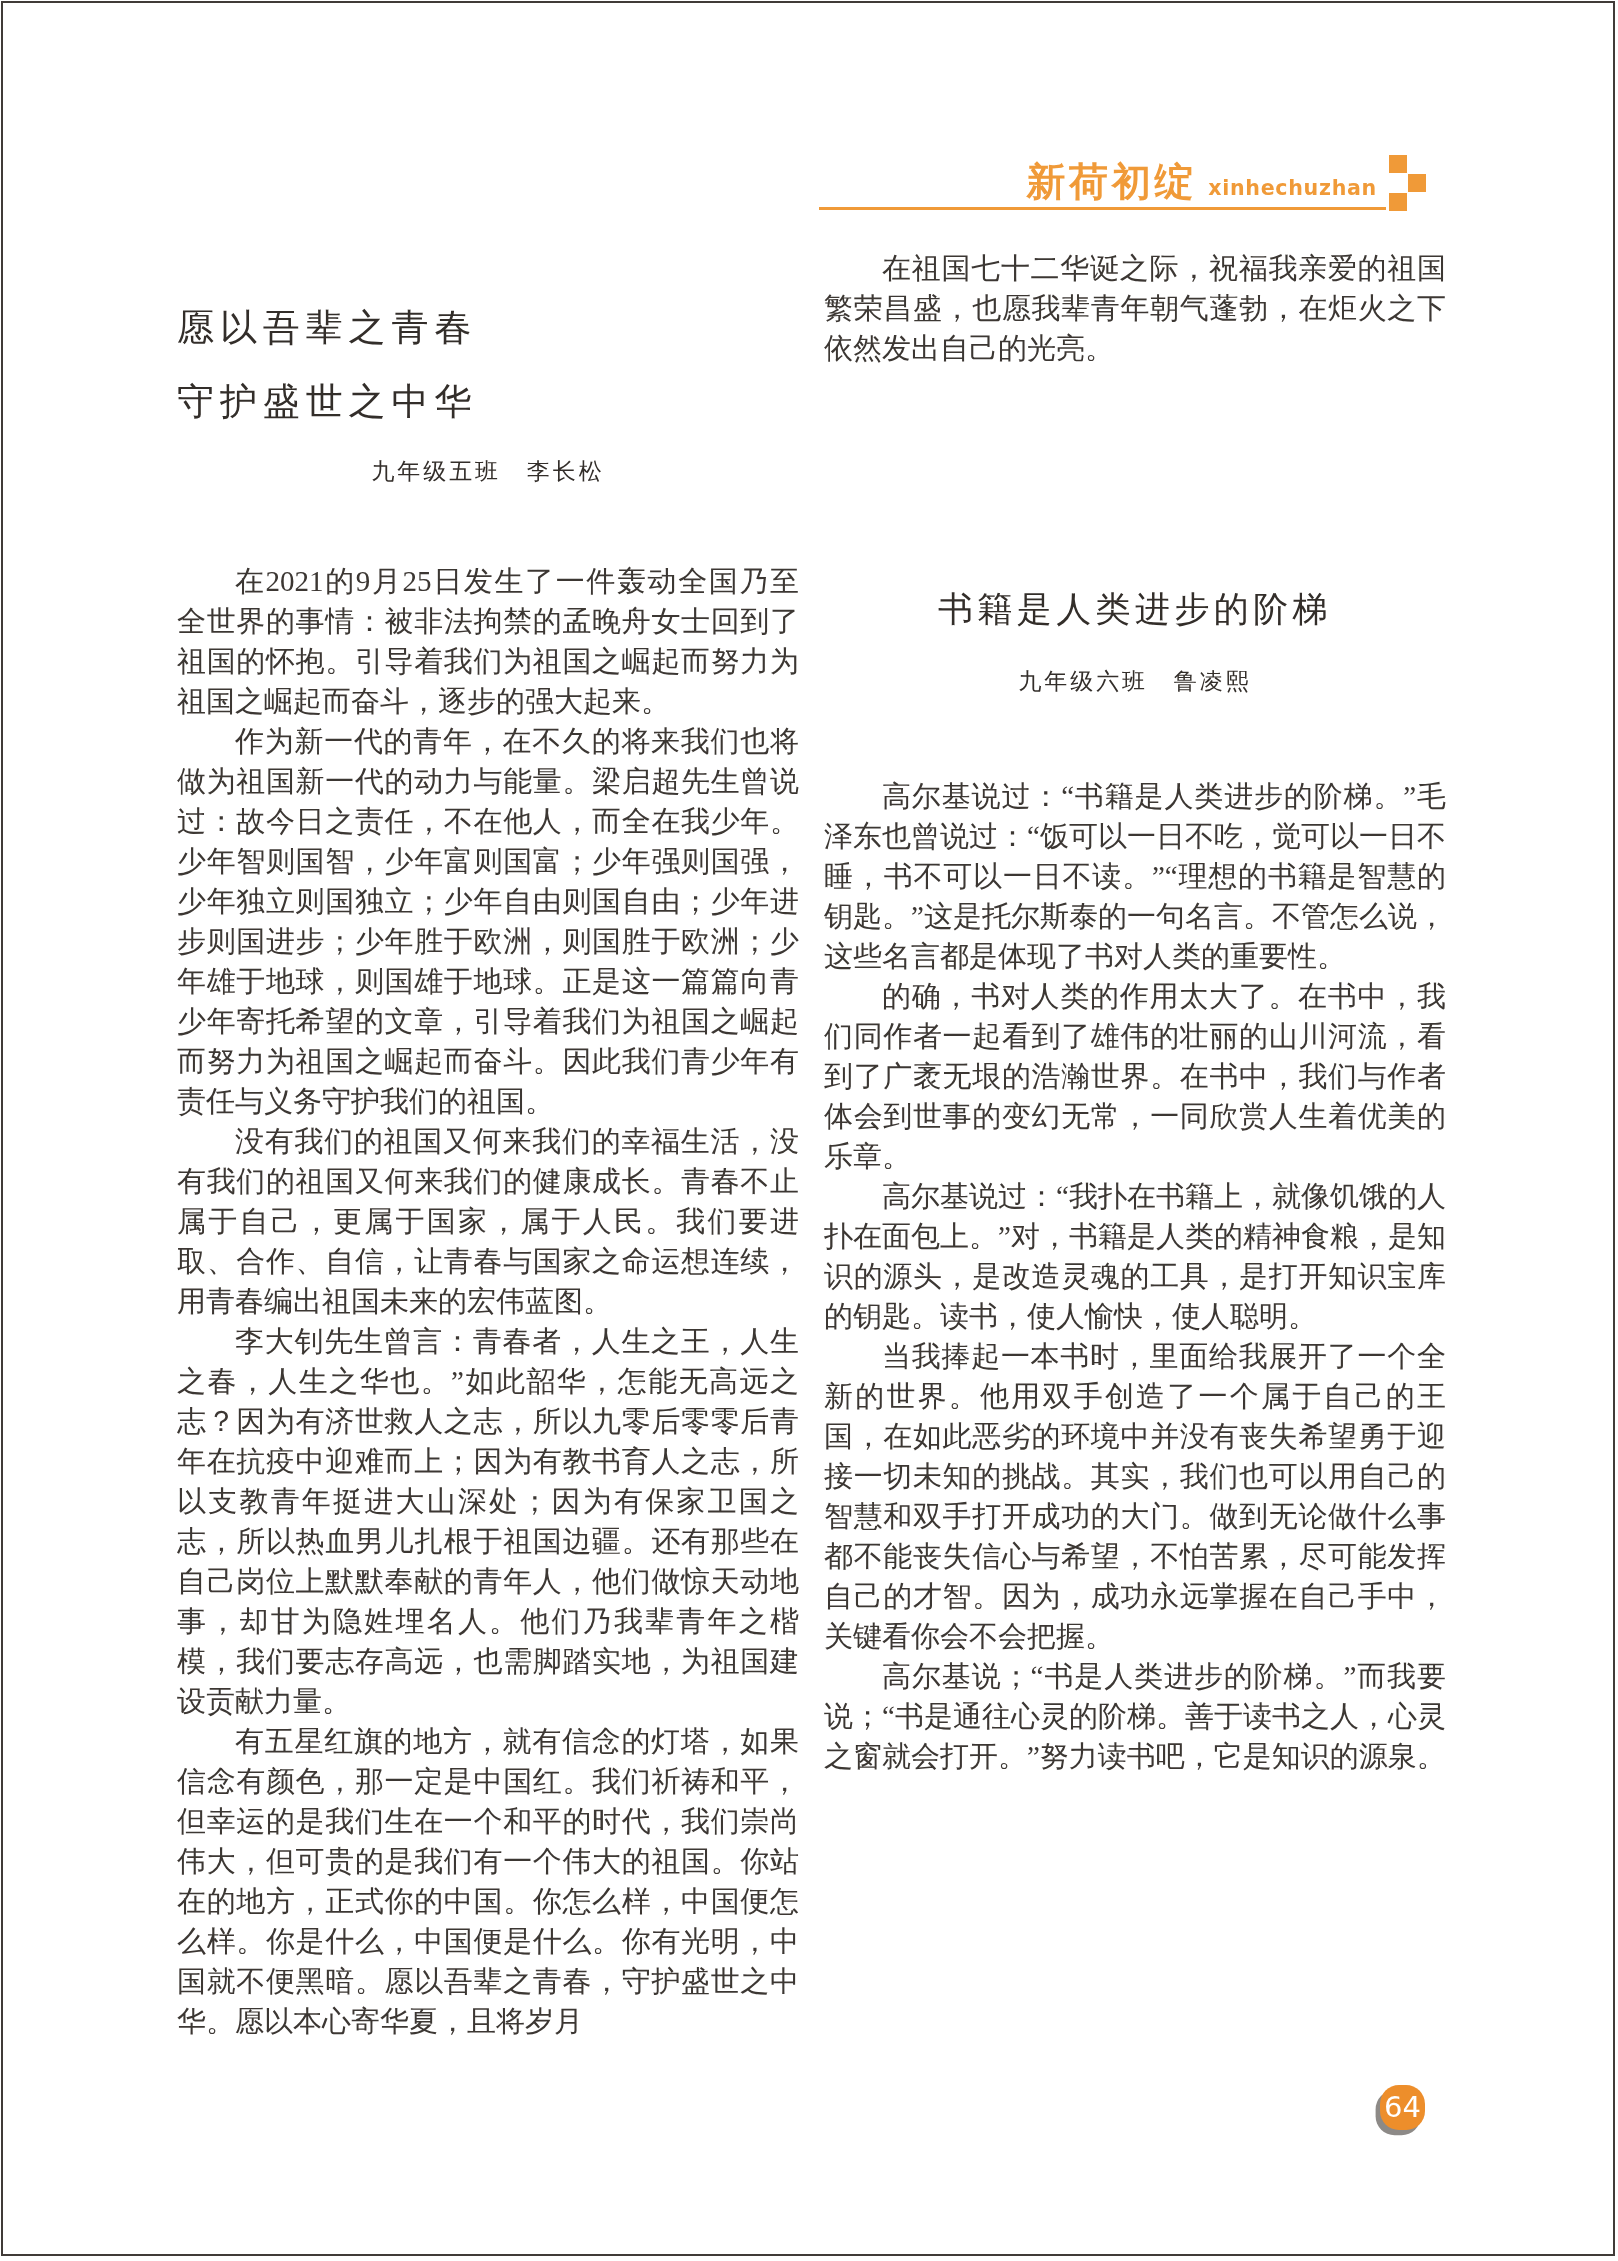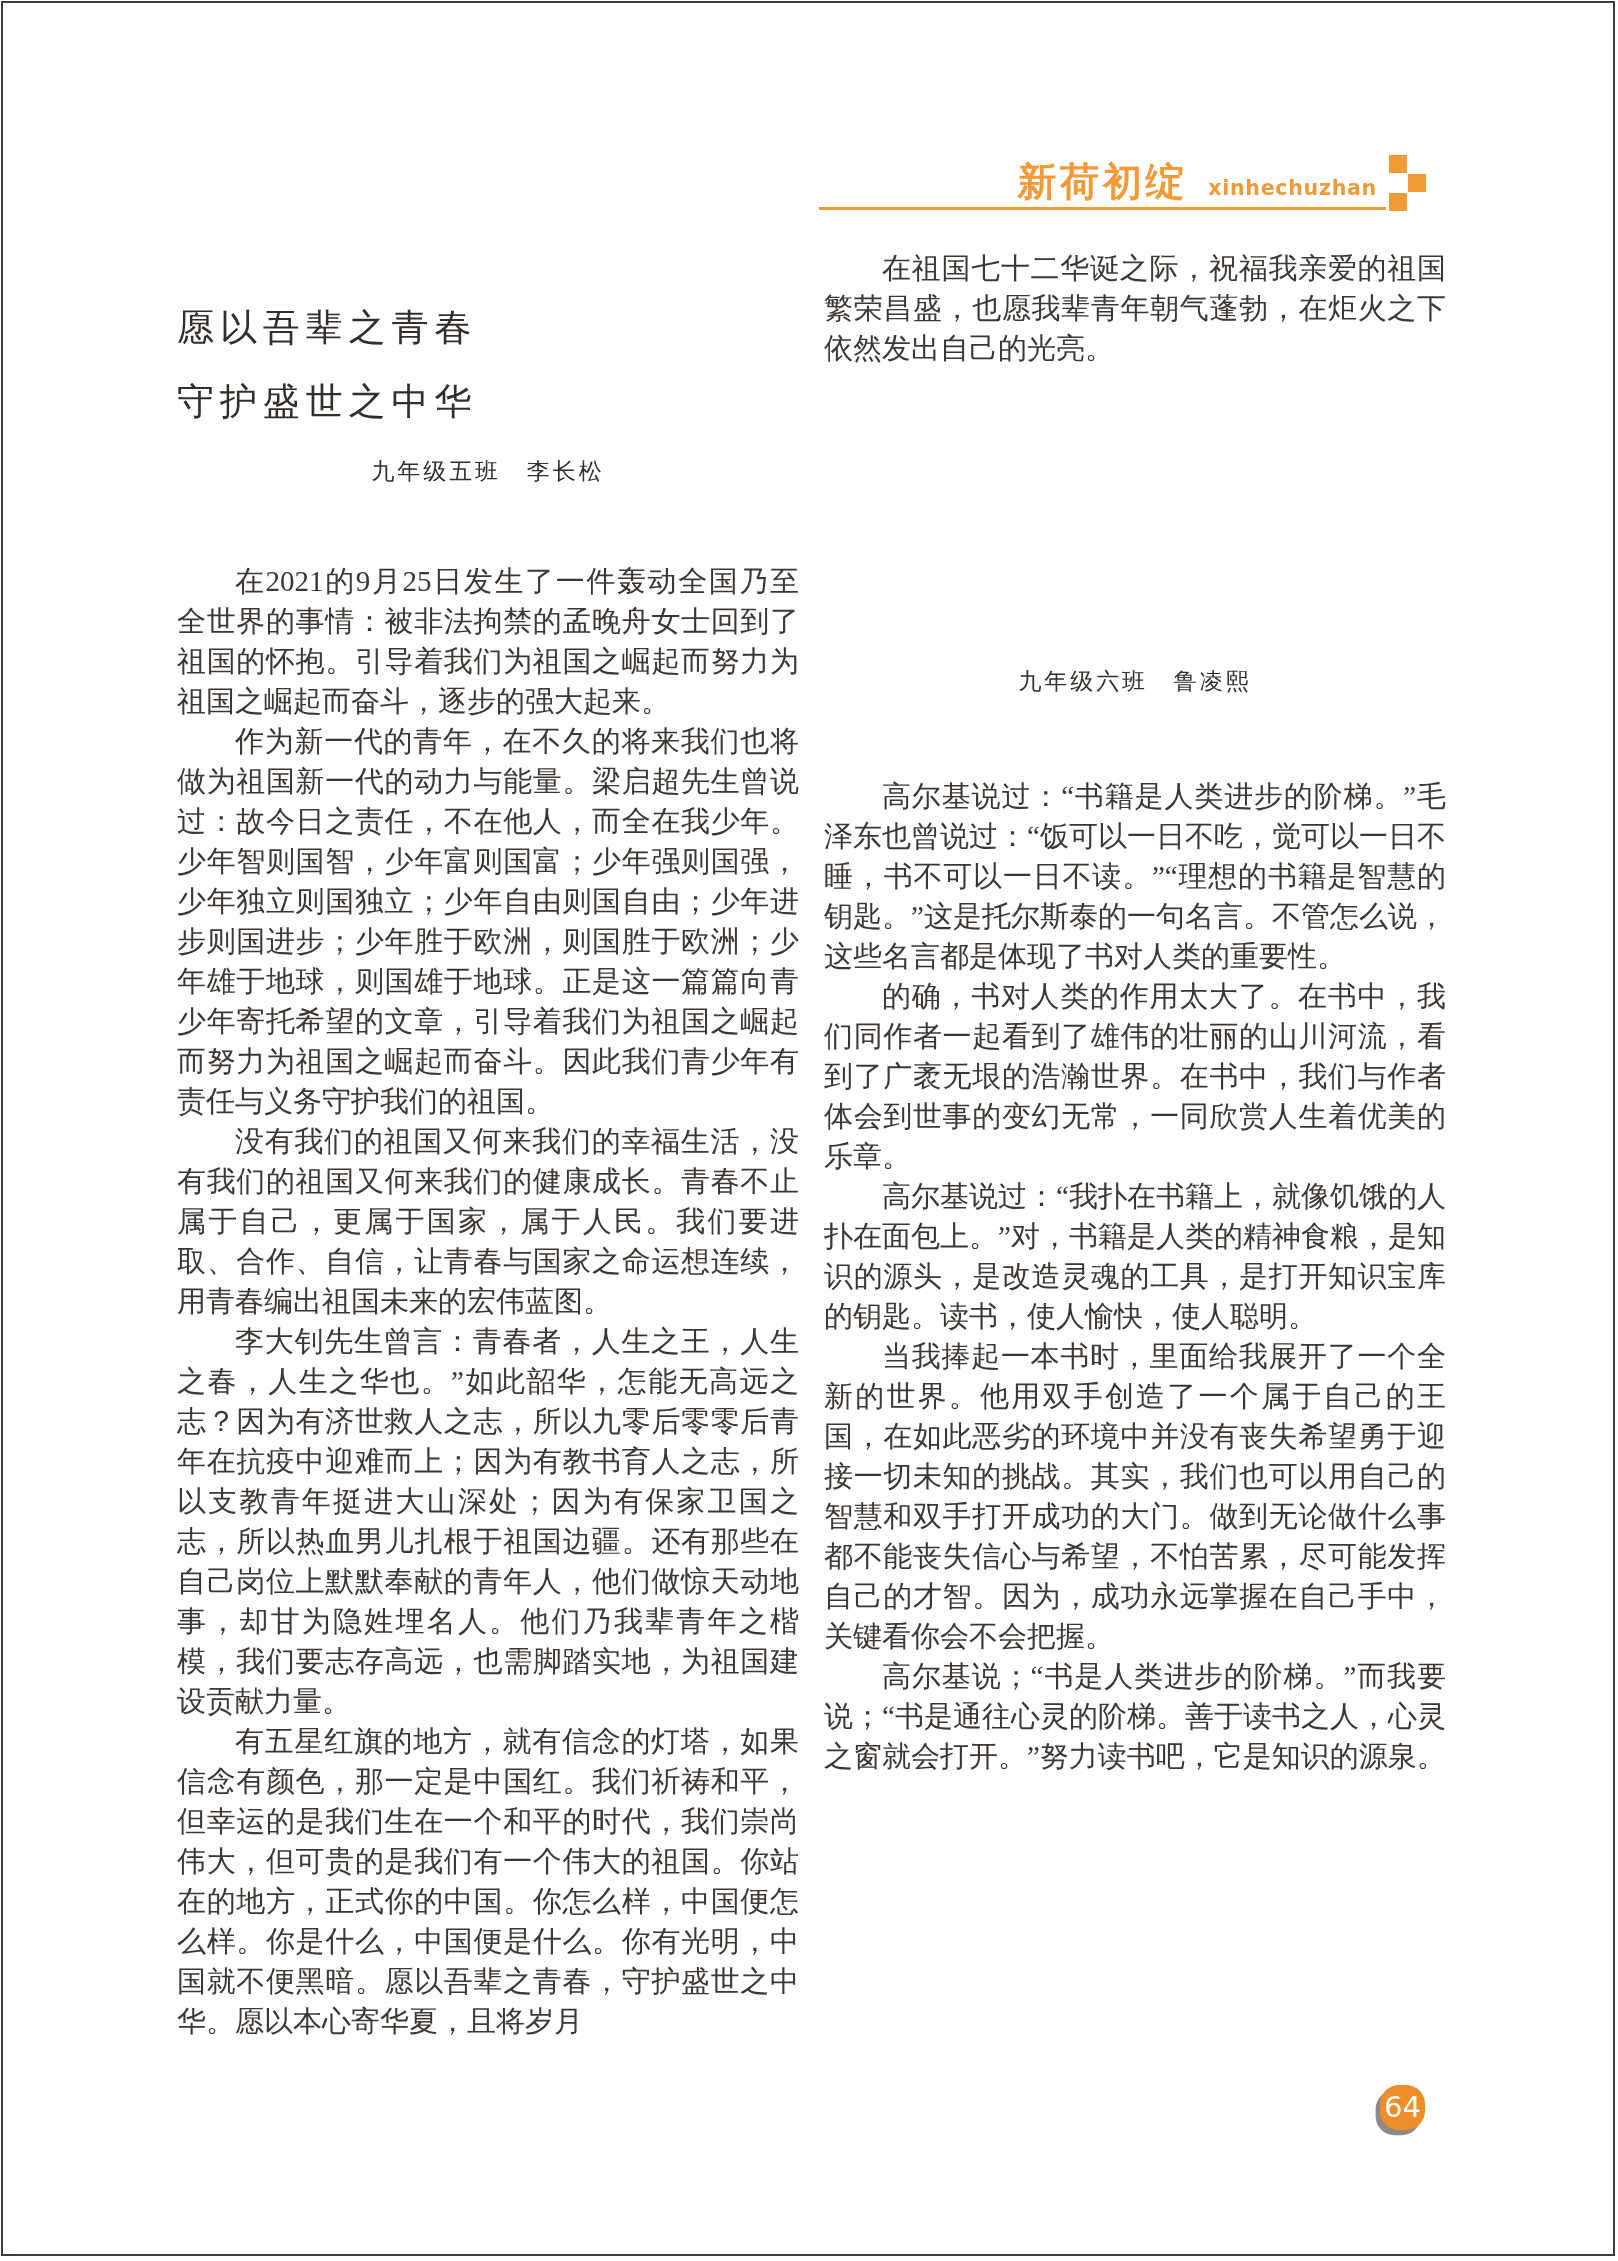--- a/index.html
+++ b/index.html
@@ -21,21 +21,21 @@
   .frame{
     position:absolute;left:0.7px;top:0.7px;
     width:1614px;height:2255px;
     border:2.2px solid var(--border);
     box-sizing:border-box;
     pointer-events:none;
   }
   
   .logo-row{
     position:absolute;top:162px;right:241px;
-    display:flex;align-items:baseline;gap:20px;
+    display:flex;align-items:baseline;gap:11px;
     color:var(--accent);
     font-family:"DejaVu Sans","Liberation Sans",sans-serif;
   }
   .logo-cn{font-size:39px;font-weight:bold;letter-spacing:3.7px;line-height:1;}
   .logo-py{font-size:20.6px;font-weight:600;letter-spacing:0.7px;line-height:1;}
   .header-rule{
     position:absolute;left:819px;top:207px;
     width:567px;height:2.9px;background:var(--accent);
   }
   .squares{position:absolute;left:1389px;top:155px;width:38px;height:57px;}
@@ -120,20 +120,21 @@
     <p>作为新一代的青年，在不久的将来我们也将做为祖国新一代的动力与能量。梁启超先生曾说过：故今日之责任，不在他人，而全在我少年。少年智则国智，少年富则国富；少年强则国强，少年独立则国独立；少年自由则国自由；少年进步则国进步；少年胜于欧洲，则国胜于欧洲；少年雄于地球，则国雄于地球。正是这一篇篇向青少年寄托希望的文章，引导着我们为祖国之崛起而努力为祖国之崛起而奋斗。因此我们青少年有责任与义务守护我们的祖国。</p>
     <p>没有我们的祖国又何来我们的幸福生活，没有我们的祖国又何来我们的健康成长。青春不止属于自己，更属于国家，属于人民。我们要进取、合作、自信，让青春与国家之命运想连续，用青春编出祖国未来的宏伟蓝图。</p>
     <p>李大钊先生曾言：青春者，人生之王，人生之春，人生之华也。”如此韶华，怎能无高远之志？因为有济世救人之志，所以九零后零零后青年在抗疫中迎难而上；因为有教书育人之志，所以支教青年挺进大山深处；因为有保家卫国之志，所以热血男儿扎根于祖国边疆。还有那些在自己岗位上默默奉献的青年人，他们做惊天动地事，却甘为隐姓埋名人。他们乃我辈青年之楷模，我们要志存高远，也需脚踏实地，为祖国建设贡献力量。</p>
     <p>有五星红旗的地方，就有信念的灯塔，如果信念有颜色，那一定是中国红。我们祈祷和平，但幸运的是我们生在一个和平的时代，我们崇尚伟大，但可贵的是我们有一个伟大的祖国。你站在的地方，正式你的中国。你怎么样，中国便怎么样。你是什么，中国便是什么。你有光明，中国就不便黑暗。愿以吾辈之青春，守护盛世之中华。愿以本心寄华夏，且将岁月</p>
   </div>
 
   <div class="cont-right">
     <p>在祖国七十二华诞之际，祝福我亲爱的祖国繁荣昌盛，也愿我辈青年朝气蓬勃，在炬火之下依然发出自己的光亮。</p>
   </div>
 
+  <div class="title2">书籍是人类进步的阶梯</div>
   <div class="byline2">九年级六班　鲁凌熙</div>
 
   <div class="body-right">
     <p>高尔基说过：“书籍是人类进步的阶梯。”毛泽东也曾说过：“饭可以一日不吃，觉可以一日不睡，书不可以一日不读。”“理想的书籍是智慧的钥匙。”这是托尔斯泰的一句名言。不管怎么说，这些名言都是体现了书对人类的重要性。</p>
     <p>的确，书对人类的作用太大了。在书中，我们同作者一起看到了雄伟的壮丽的山川河流，看到了广袤无垠的浩瀚世界。在书中，我们与作者体会到世事的变幻无常，一同欣赏人生着优美的乐章。</p>
     <p>高尔基说过：“我扑在书籍上，就像饥饿的人扑在面包上。”对，书籍是人类的精神食粮，是知识的源头，是改造灵魂的工具，是打开知识宝库的钥匙。读书，使人愉快，使人聪明。</p>
     <p>当我捧起一本书时，里面给我展开了一个全新的世界。他用双手创造了一个属于自己的王国，在如此恶劣的环境中并没有丧失希望勇于迎接一切未知的挑战。其实，我们也可以用自己的智慧和双手打开成功的大门。做到无论做什么事都不能丧失信心与希望，不怕苦累，尽可能发挥自己的才智。因为，成功永远掌握在自己手中，关键看你会不会把握。</p>
     <p>高尔基说；“书是人类进步的阶梯。”而我要说；“书是通往心灵的阶梯。善于读书之人，心灵之窗就会打开。”努力读书吧，它是知识的源泉。</p>
   </div>
 

